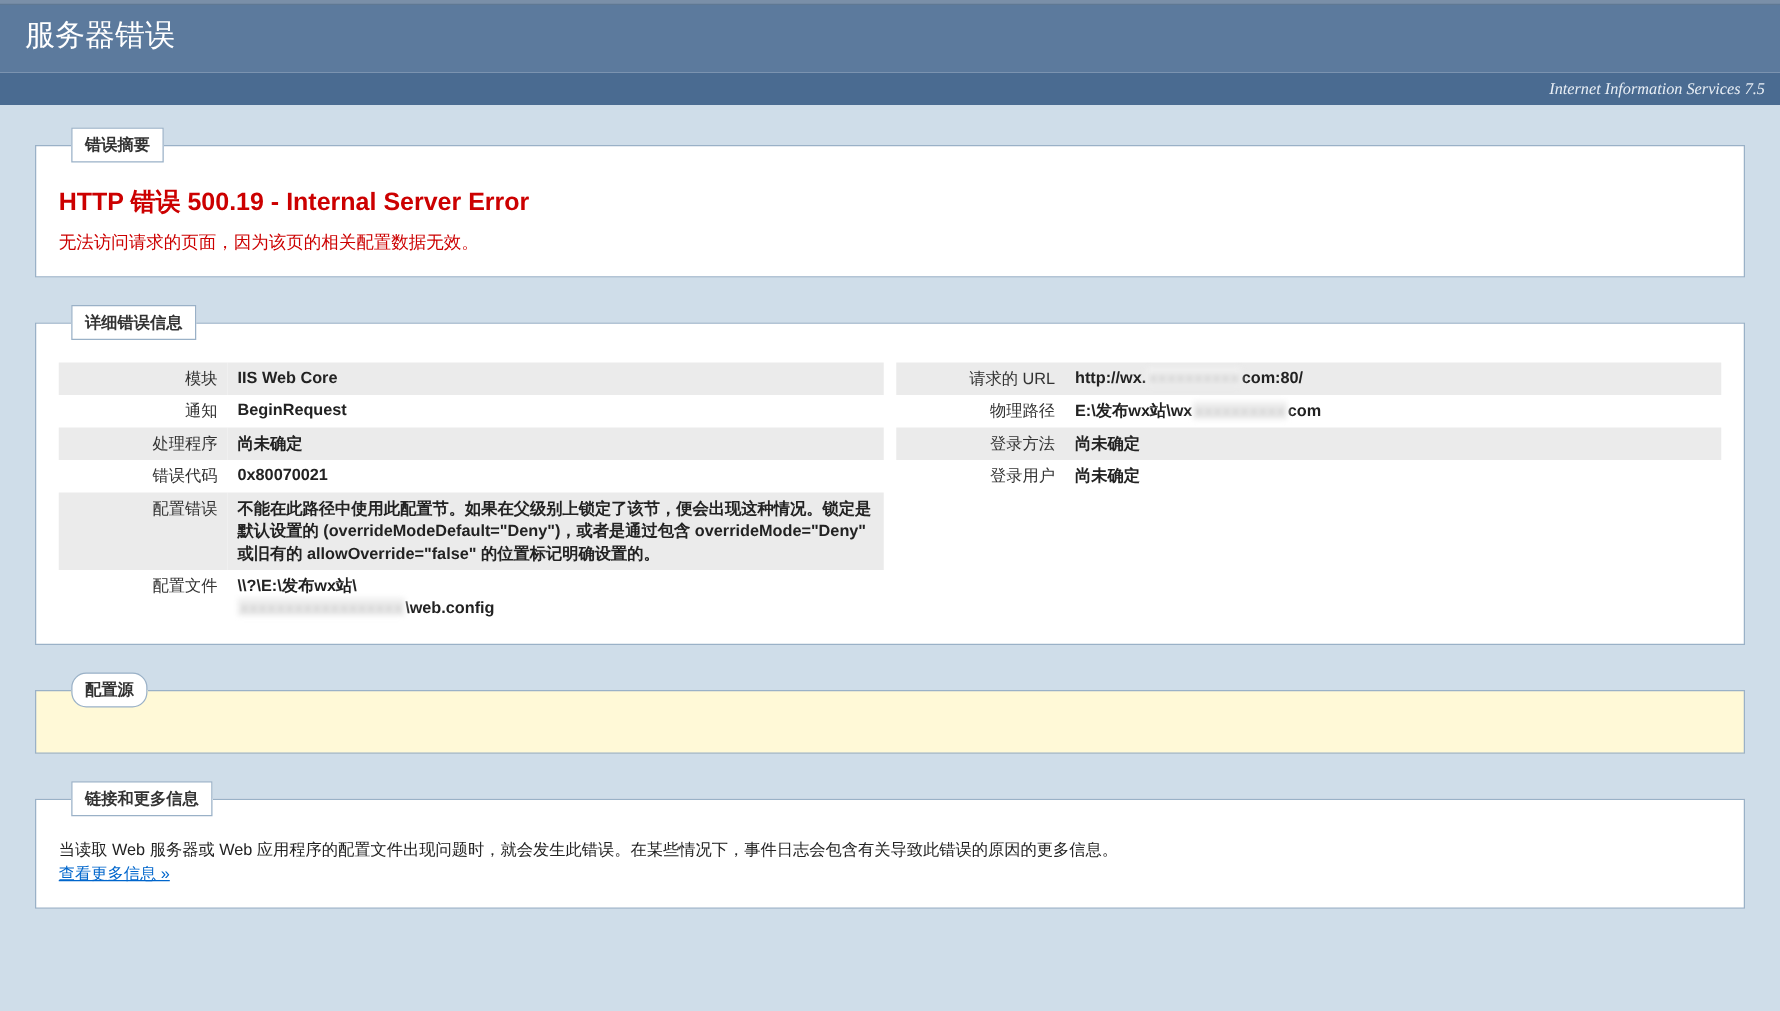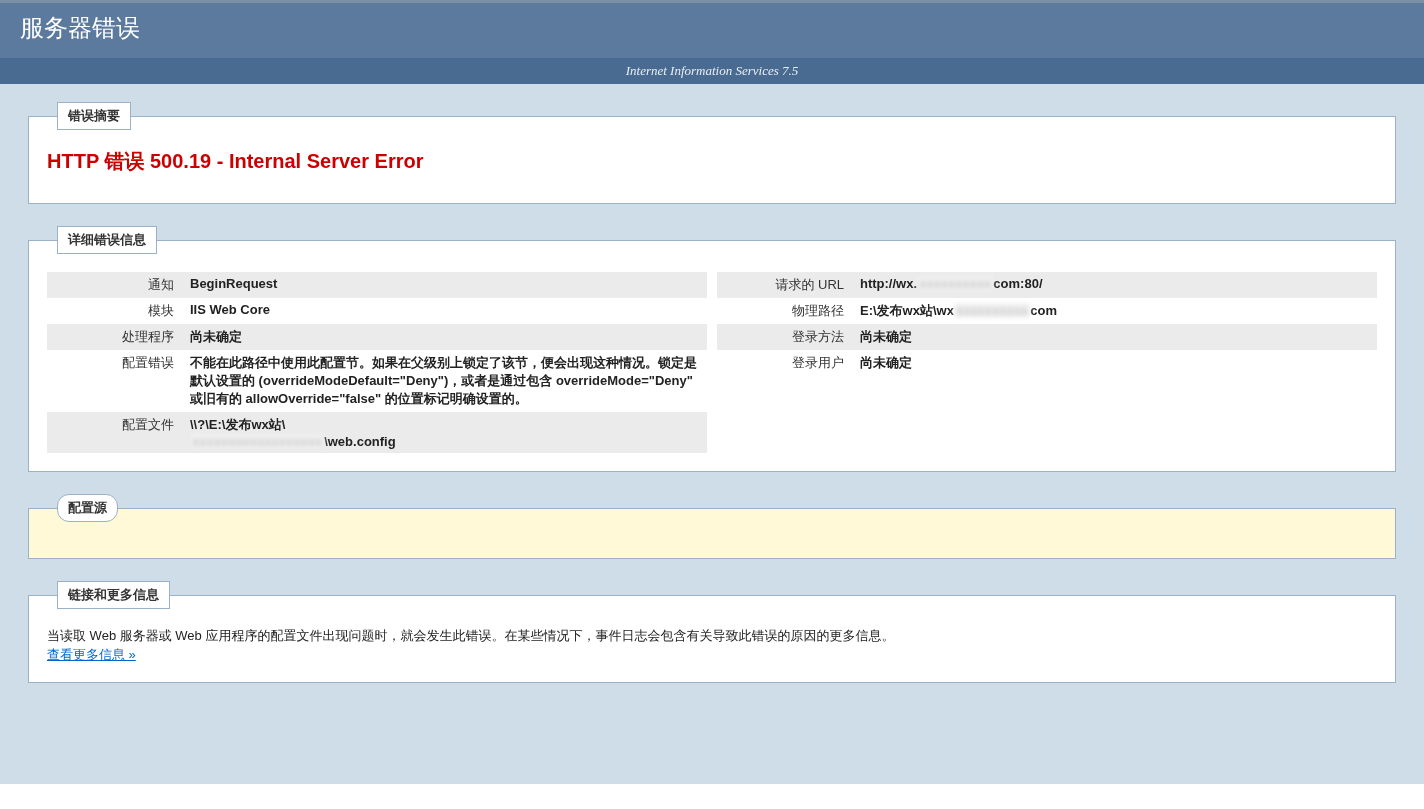--- a/index.html
+++ b/index.html
@@ -13,22 +13,22 @@
   color: #ffffff;
 }
 .header-main h1 {
   font-size: 24px;
   font-weight: normal;
   font-family: "Microsoft YaHei", sans-serif;
 }
 
 .subheader {
   background: #4a6b91;
-  text-align: center;
-  padding: 5px 28px;
+  text-align: right;
+  padding: 5px 12px;
   color: #e8eef5;
   font-size: 13px;
   font-style: italic;
   font-family: Georgia, serif;
 }
 
 .page-body {
   background: #cfdde9;
   padding: 18px 28px 60px 28px;
   min-height: 700px;
@@ -137,39 +137,44 @@
 
 <div class="subheader">
   <span>Internet Information Services 7.5</span>
 </div>
 
 <div class="page-body">
 
   <fieldset>
     <legend>错误摘要</legend>
     <div class="error-title">HTTP 错误 500.19 - Internal Server Error</div>
+    <div class="error-subtitle">无法访问请求的页面，因为该页的相关配置数据无效。</div>
   </fieldset>
 
   <fieldset>
     <legend>详细错误信息</legend>
     <div class="detail-columns">
       <div class="detail-col">
         <table class="details">
           <tbody>
               <tr>
+            <th>模块</th>
+            <td>IIS Web Core</td>
+          </tr>
+          <tr>
             <th>通知</th>
             <td>BeginRequest</td>
           </tr>
           <tr>
-            <th>模块</th>
-            <td>IIS Web Core</td>
-          </tr>
-          <tr>
             <th>处理程序</th>
             <td>尚未确定</td>
+          </tr>
+          <tr>
+            <th>错误代码</th>
+            <td>0x80070021</td>
           </tr>
           <tr>
             <th>配置错误</th>
             <td style="max-width:330px;">不能在此路径中使用此配置节。如果在父级别上锁定了该节，便会出现这种情况。锁定是默认设置的 (overrideModeDefault="Deny")，或者是通过包含 overrideMode="Deny" 或旧有的 allowOverride="false" 的位置标记明确设置的。</td>
           </tr>
           <tr>
             <th>配置文件</th>
             <td>
               <span>\\?\E:\发布wx站\</span><br>
               <span class="redacted">xxxxxxxxxxxxxxxxxx</span><span>\web.config</span>

